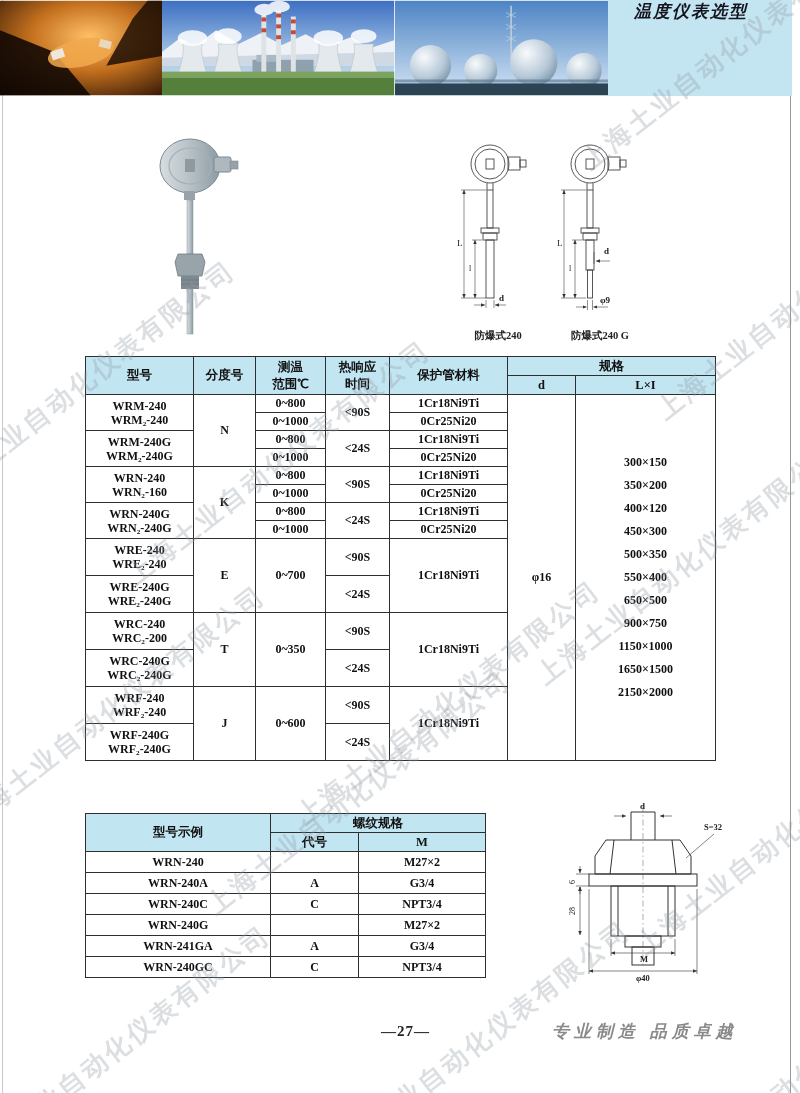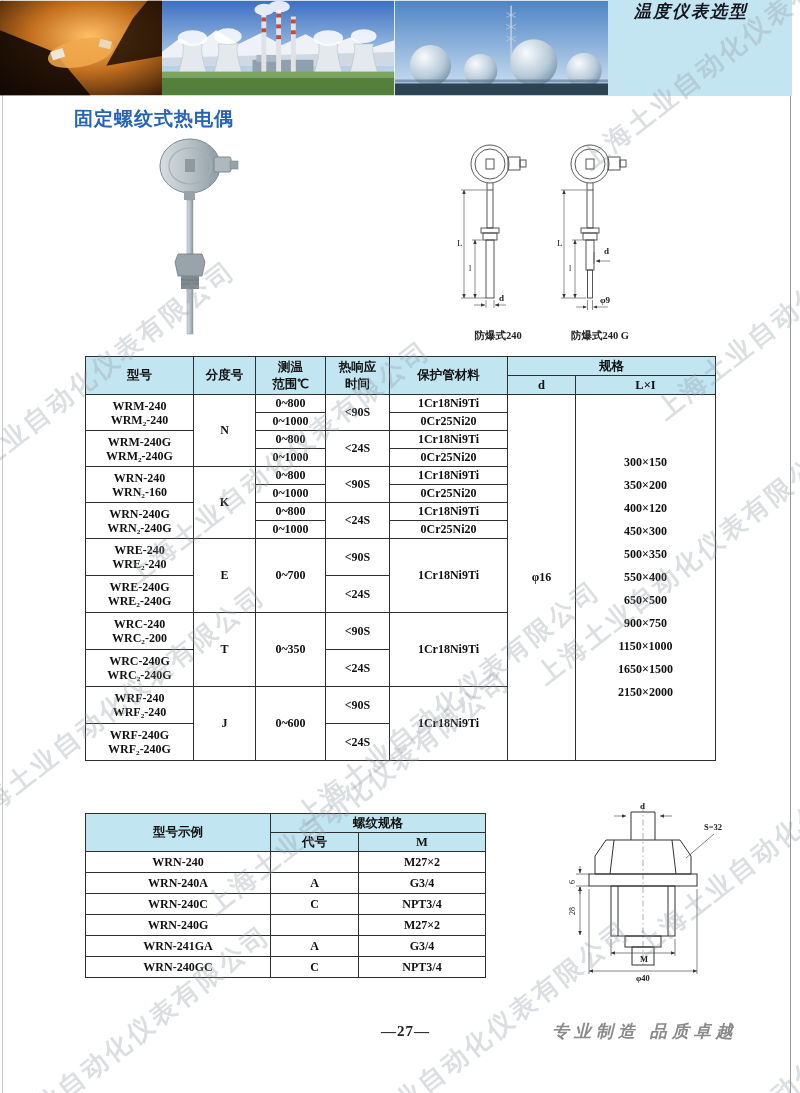--- a/index.html
+++ b/index.html
@@ -155,21 +155,20 @@
       <circle cx="141" cy="63" r="24" fill="url(#p3s)"></circle>
       <circle cx="192" cy="71" r="18" fill="url(#p3s)"></circle>
       <rect x="0" y="84" width="217" height="12" fill="#2c4354"></rect>
       <rect x="0" y="80" width="217" height="3" fill="#53708a" opacity="0.6"></rect>
     </svg>
     <div class="head-box">
       <span>温度仪表选型</span>
     </div>
   </div>
 
-  <div class="page-title">固定螺纹式热电偶</div>
 
   <div class="fig" style="left:148px;top:136px;">
     <svg width="95" height="200" viewBox="0 0 95 200">
       <defs>
         <linearGradient id="gm" x1="0" y1="0" x2="1" y2="0">
           <stop offset="0" stop-color="#d7dde0"></stop>
             <stop offset="0.5" stop-color="#b6c1c7"></stop>
             <stop offset="1" stop-color="#8d9aa1"></stop>
         </linearGradient>
       </defs>

